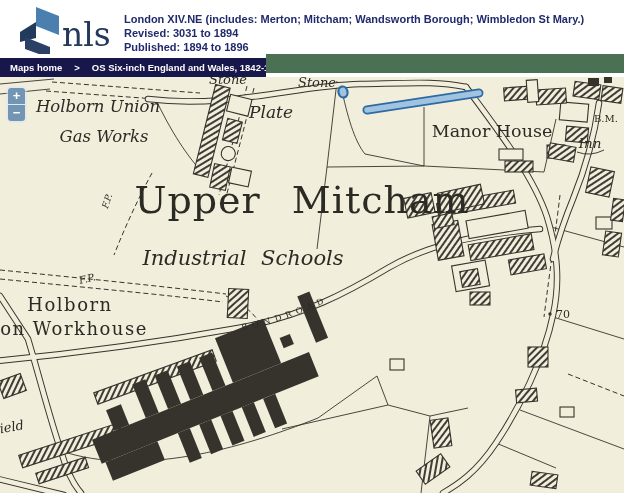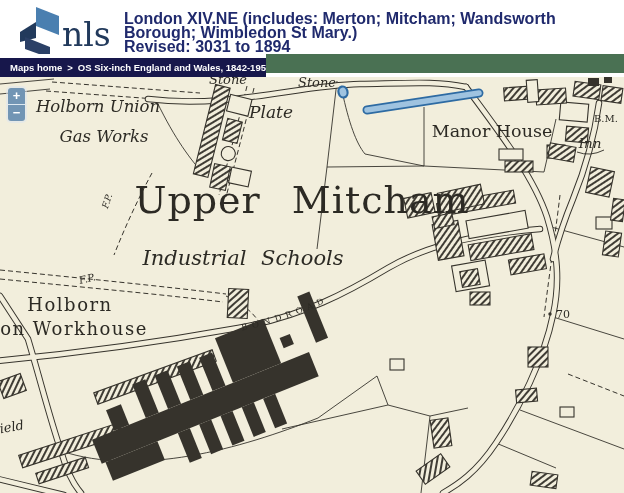--- a/index.html
+++ b/index.html
@@ -1,22 +1,22 @@
 <!DOCTYPE html>
 <html><head>
 <meta charset="utf-8">
 <style>
   html,body{margin:0;padding:0;background:#ffffff;width:624px;height:493px;overflow:hidden;
     font-family:"Liberation Sans",sans-serif;}
   .header{height:54px;background:#ffffff;display:flex;align-items:flex-end;}
   .logo{margin:4px 0 0 12px;width:102px;height:48px;flex:none;}
-  .header-text{margin:5px 0 0 10px;color:#202a6d;font-size:16px;font-weight:bold;line-height:14px;}
+  .header-text{margin:5px 0 0 10px;color:#202a6d;font-size:11px;font-weight:bold;line-height:14px;}
   .navrow{position:relative;height:23px;background:#ffffff;}
   .breadcrumb{position:absolute;left:0;top:4px;width:266px;height:19px;background:#17174b;
-    color:#ffffff;font-size:9.5px;font-weight:bold;display:flex;align-items:center;gap:5px;
+    color:#ffffff;font-size:9.5px;font-weight:bold;display:flex;align-items:center;gap:12px;
     padding-left:10px;box-sizing:border-box;white-space:nowrap;}
   .breadcrumb a{color:#ffffff;text-decoration:none;cursor:pointer;}
   .greenband{position:absolute;left:266px;right:0;top:0;height:19px;background:#4a7153;}
   .maparea{position:relative;width:624px;height:416px;background:#86efac;overflow:hidden;}
   .maparea svg{position:absolute;left:0;top:0;}
   .zoomctl{position:absolute;top:11px;left:8px;width:17px;border-radius:3px;overflow:hidden;
     box-shadow:0 0 0 2px rgba(220,230,240,0.55);z-index:5;}
   .zoombtn{width:17px;height:16px;background:#7295b4;color:#ffffff;font-weight:bold;font-size:13px;
     line-height:16px;text-align:center;cursor:pointer;user-select:none;}
   .zoombtn.minus{border-top:1px solid #dde8f0;}
@@ -34,20 +34,21 @@
 <div class="header">
   <svg class="logo" viewBox="0 0 102 48">
     <polygon points="24,1 47,10 47,29 24,20" fill="#4a7fb0"></polygon>
     <polygon points="8,26 24,16 24,32 8,36" fill="#223a5c"></polygon>
     <polygon points="13,31 38,41 38,52 13,43" fill="#2b4066"></polygon>
     <text x="50" y="40" font-family="DejaVu Serif, serif" font-size="33" fill="#223a5c">nls</text>
   </svg>
   <div class="header-text">
     <div>London XIV.NE (includes: Merton; Mitcham; Wandsworth Borough; Wimbledon St Mary.)</div>
     <div>Revised: 3031 to 1894</div>
+    <div>Published: 1894 to 1896</div>
   </div>
 </div>
 
 <div class="navrow">
   <div class="breadcrumb">
     <a>Maps home</a>
     <span>&gt;</span>
     <a>OS Six-inch England and Wales, 1842-1952</a>
   </div>
   <div class="greenband"></div>

